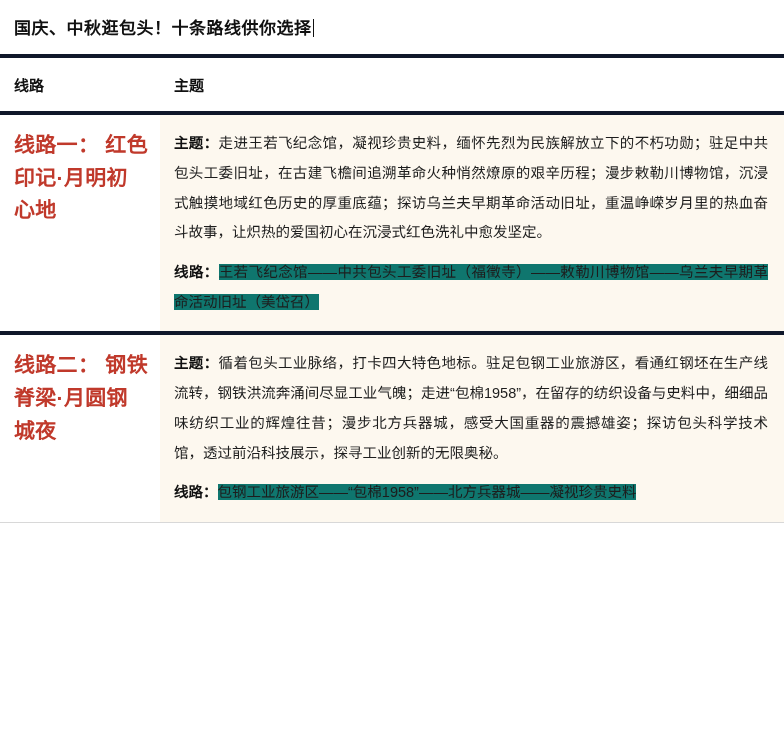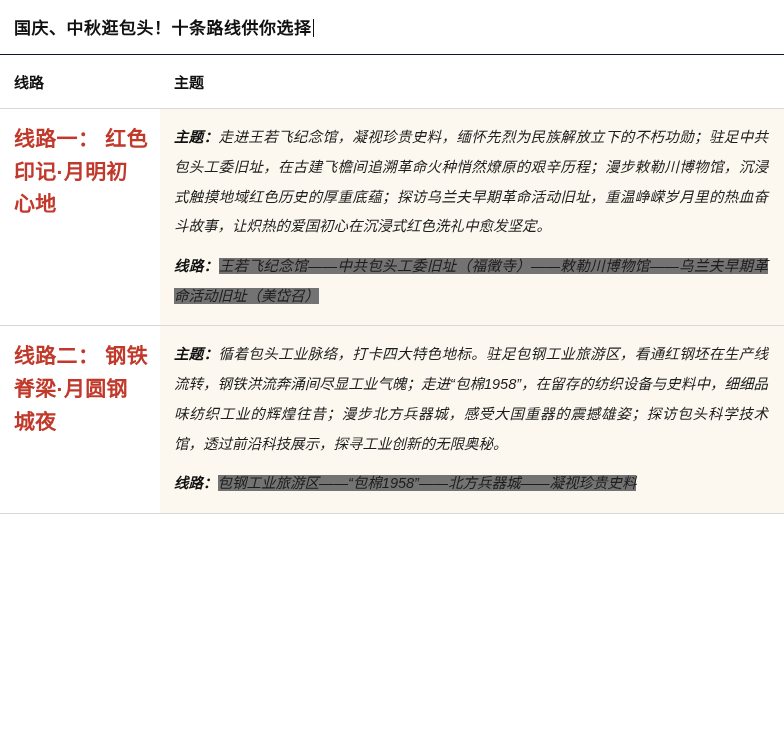--- a/index.html
+++ b/index.html
@@ -38,21 +38,21 @@
     margin-left: 1px;
   }
   table.routes {
     width: 784px;
     border-collapse: collapse;
     table-layout: fixed;
   }
   table.routes col.c1 { width: 160px; }
   table.routes col.c2 { width: 624px; }
   table.routes th, table.routes td {
-    border-top: 1px solid #0f172a;
+    border-top: 4px solid #0f172a;
     border-bottom: 1px solid #d8d8d8;
     vertical-align: top;
     padding: 14px 12px 14px 14px;
     box-sizing: border-box;
   }
   table.routes th {
     text-align: left;
     font-size: 15px;
     font-weight: bold;
     color: #111;
@@ -66,33 +66,32 @@
     color: #c0392b;
     line-height: 1.55;
     letter-spacing: 0.3px;
   }
   table.routes td.route-body {
     background: #fdf8ef;
     font-size: 14.5px;
     line-height: 2.05;
     color: #1d1d1d;
     padding-right: 16px;
-    font-style: italic;
   }
   .para {
     margin: 0 0 10px 0;
     text-align: justify;
   }
   .para:last-child { margin-bottom: 0; }
   .lbl {
     font-weight: bold;
     color: #111;
   }
   .hl {
-    background: #737373;
+    background: #0f766e;
   }
   .row-sep td {
     border-top: 1px solid #d8d8d8;
   }
 </style>
 </head>
 <body>
 
 <div class="page">
 

